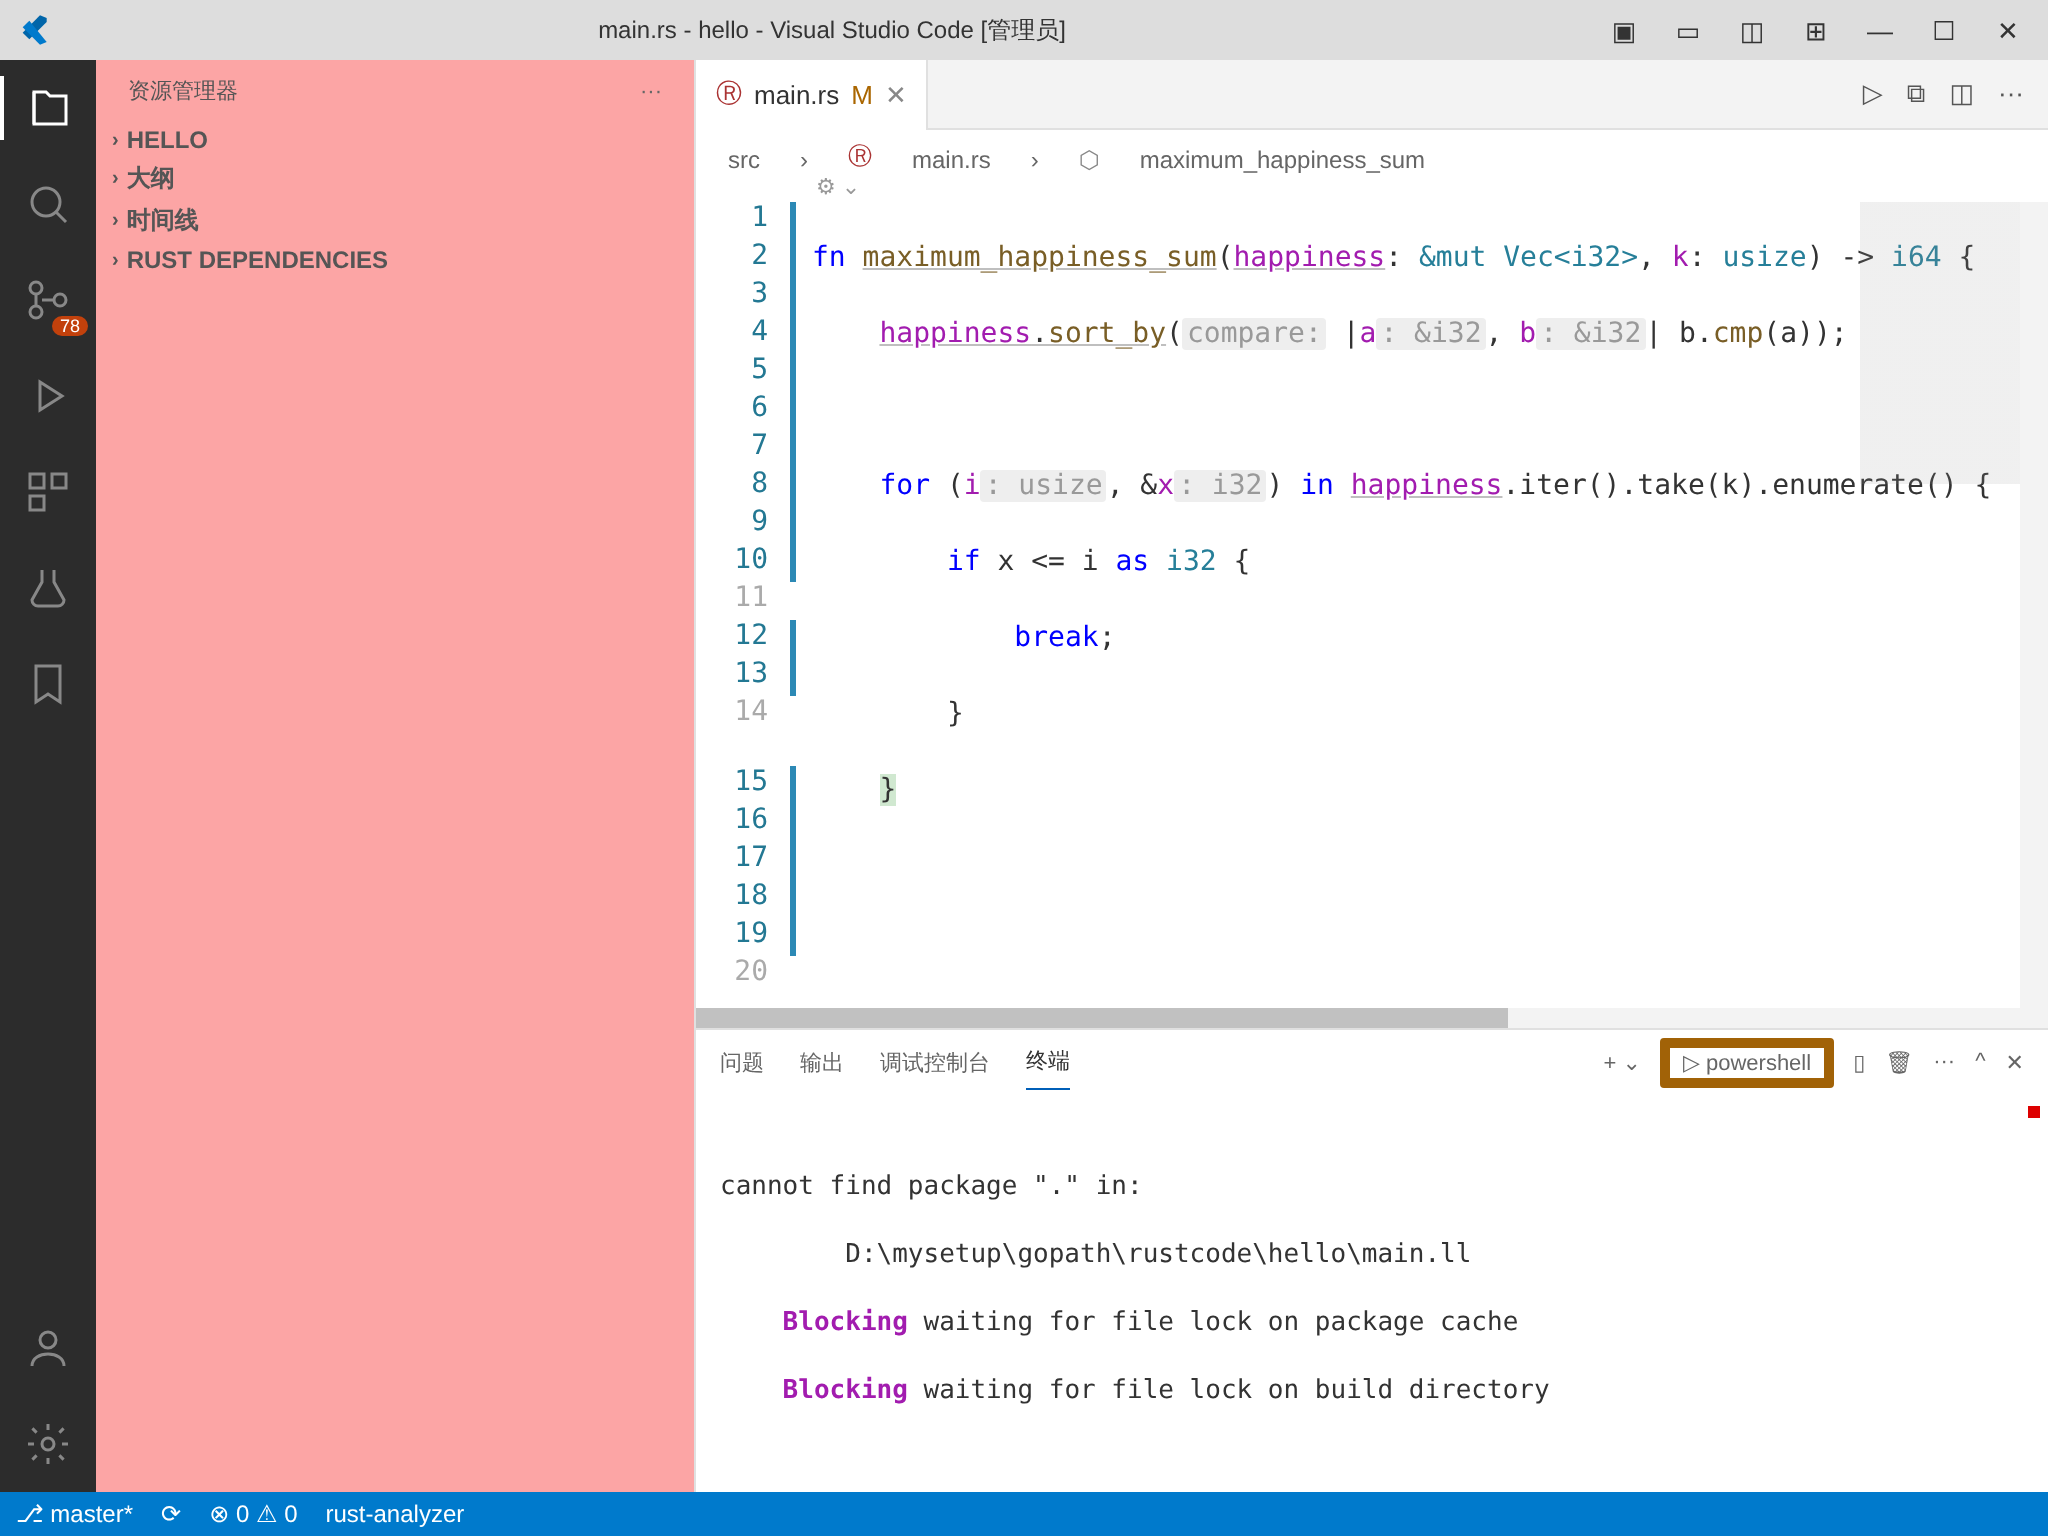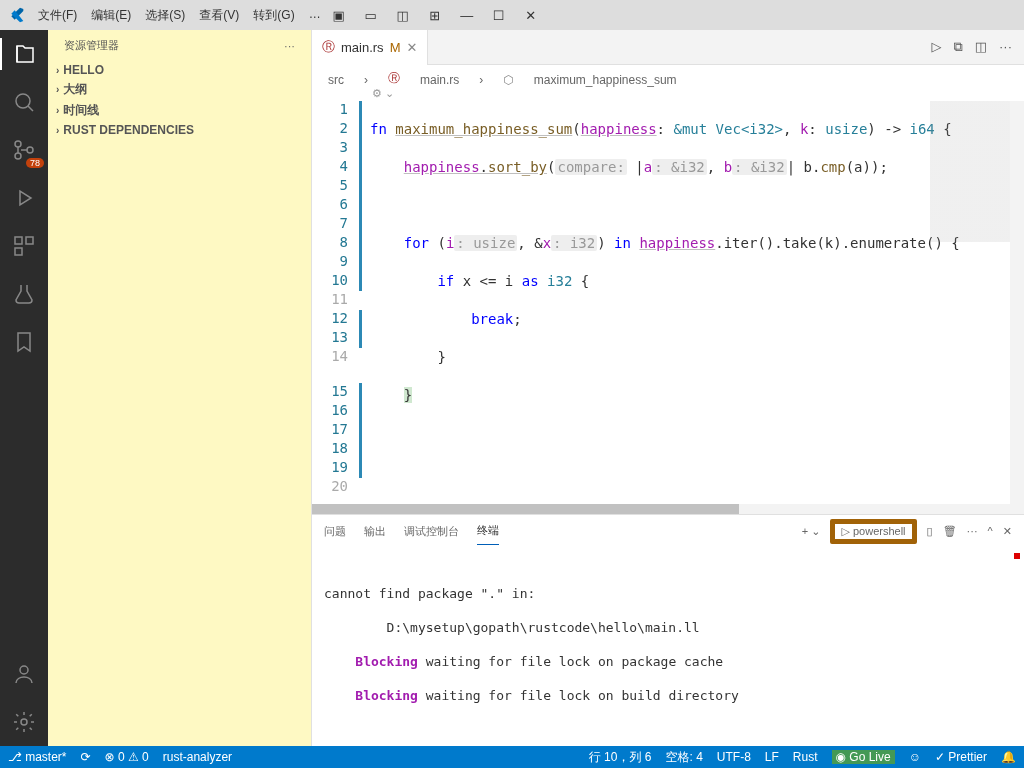--- a/index.html
+++ b/index.html
@@ -11,21 +11,21 @@
 .titlebar .title-center { flex: 1; text-align: center; font-size: 12px; color: #333; }
 .titlebar .win-controls { display: flex; gap: 8px; align-items: center; }
 .titlebar .win-controls span { width: 24px; text-align: center; cursor: pointer; font-size: 13px; }
 .main { display: flex; height: calc(768px - 30px - 22px); }
 .activitybar { width: 48px; background: #2c2c2c; display: flex; flex-direction: column; align-items: center; padding-top: 8px; gap: 16px; }
 .activitybar .ab-item { width: 48px; height: 32px; display: flex; align-items: center; justify-content: center; color: #888; cursor: pointer; position: relative; }
 .activitybar .ab-item.active { color: #fff; border-left: 2px solid #fff; }
 .activitybar .ab-item svg { width: 24px; height: 24px; }
 .activitybar .badge { position: absolute; bottom: -2px; right: 4px; background: #c2410c; color: #fff; border-radius: 8px; font-size: 9px; padding: 0 4px; }
 .activitybar .bottom { margin-top: auto; margin-bottom: 8px; display: flex; flex-direction: column; gap: 16px; }
-.sidebar { width: 264px; background: #fef9c3; border-right: 1px solid #e0e0e0; display: flex; flex-direction: column; }
+.sidebar { width: 300px; background: #fca5a5; border-right: 1px solid #e0e0e0; display: flex; flex-direction: column; }
 .sidebar-header { padding: 8px 16px; font-size: 11px; color: #555; display: flex; justify-content: space-between; align-items: center; }
 .sidebar-header .actions span { margin-left: 6px; color: #666; cursor: pointer; }
 .sidebar-section { padding: 2px 8px; font-size: 12px; font-weight: bold; color: #555; cursor: pointer; display: flex; align-items: center; gap: 4px; }
 .sidebar-section .chev { font-size: 10px; }
 .editor-area { flex: 1; display: flex; flex-direction: column; background: #fff; }
 .tabs { height: 35px; background: #f3f3f3; display: flex; align-items: center; border-bottom: 1px solid #e0e0e0; }
 .tab { height: 35px; padding: 0 10px; display: flex; align-items: center; gap: 6px; background: #fff; border-right: 1px solid #e0e0e0; font-size: 13px; }
 .tab .rust-icon { color: #a33; }
 .tab .mod { color: #a60; }
 .tab .close { color: #888; cursor: pointer; }
@@ -65,28 +65,21 @@
 u { text-decoration-color: rgba(0,0,0,0.25); }
 </style>
 </head>
 <body>
 
 <div class="titlebar">
   <svg class="vscode-icon" viewBox="0 0 24 24">
       <path fill="#0065A9" d="M23 3l-5-2-13 13 5 5 13-13z"></path>
       <path fill="#007ACC" d="M23 21l-5 2-13-13 5-5z"></path>
     </svg>
-  <div class="menus">
-    <span>文件(F)</span>
-    <span>编辑(E)</span>
-    <span>选择(S)</span>
-    <span>查看(V)</span>
-    <span>转到(G)</span>
-    <span>…</span>
-  </div>
+  <div class="title-center">main.rs - hello - Visual Studio Code [管理员]</div>
   <div class="win-controls">
     <span>▣</span>
     <span>▭</span>
     <span>◫</span>
     <span>⊞</span>
     <span>—</span>
     <span>☐</span>
     <span>✕</span>
   </div>
 </div>
@@ -272,24 +265,13 @@
       </div>
     </div>
   </div>
 </div>
 
 <div class="statusbar">
   <span>⎇ <span>master*</span></span>
   <span>⟳</span>
   <span>⊗ 0 ⚠ 0</span>
   <span>rust-analyzer</span>
-  <div class="sb-right">
-    <span>行 10，列 6</span>
-    <span>空格: 4</span>
-    <span>UTF-8</span>
-    <span>LF</span>
-    <span>Rust</span>
-    <span class="golive">◉ Go Live</span>
-    <span>☺</span>
-    <span>✓ Prettier</span>
-    <span>🔔</span>
-  </div>
 </div>
 
 </body></html>

